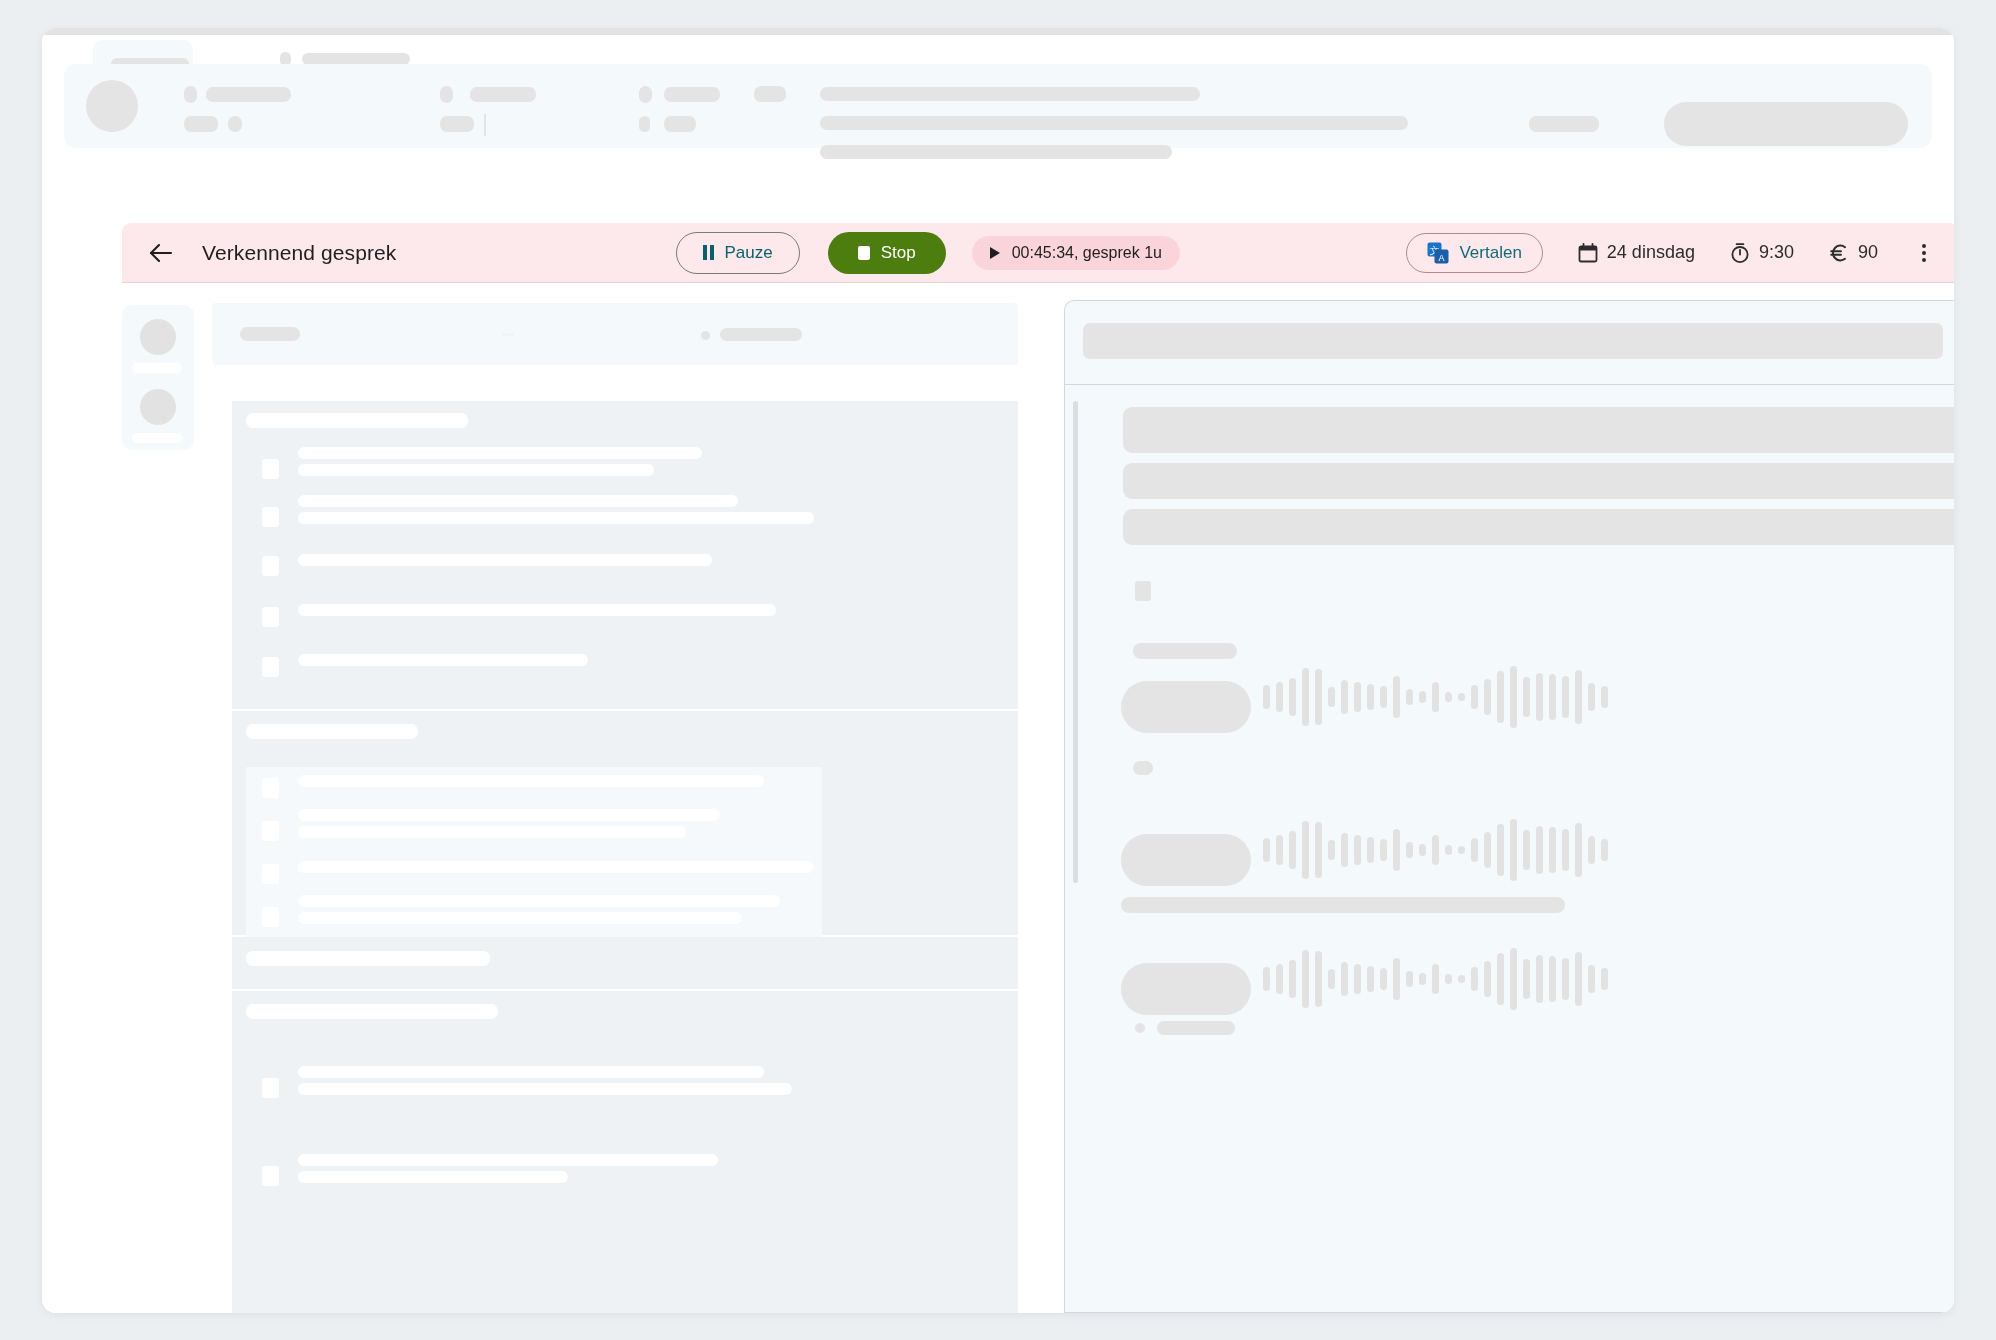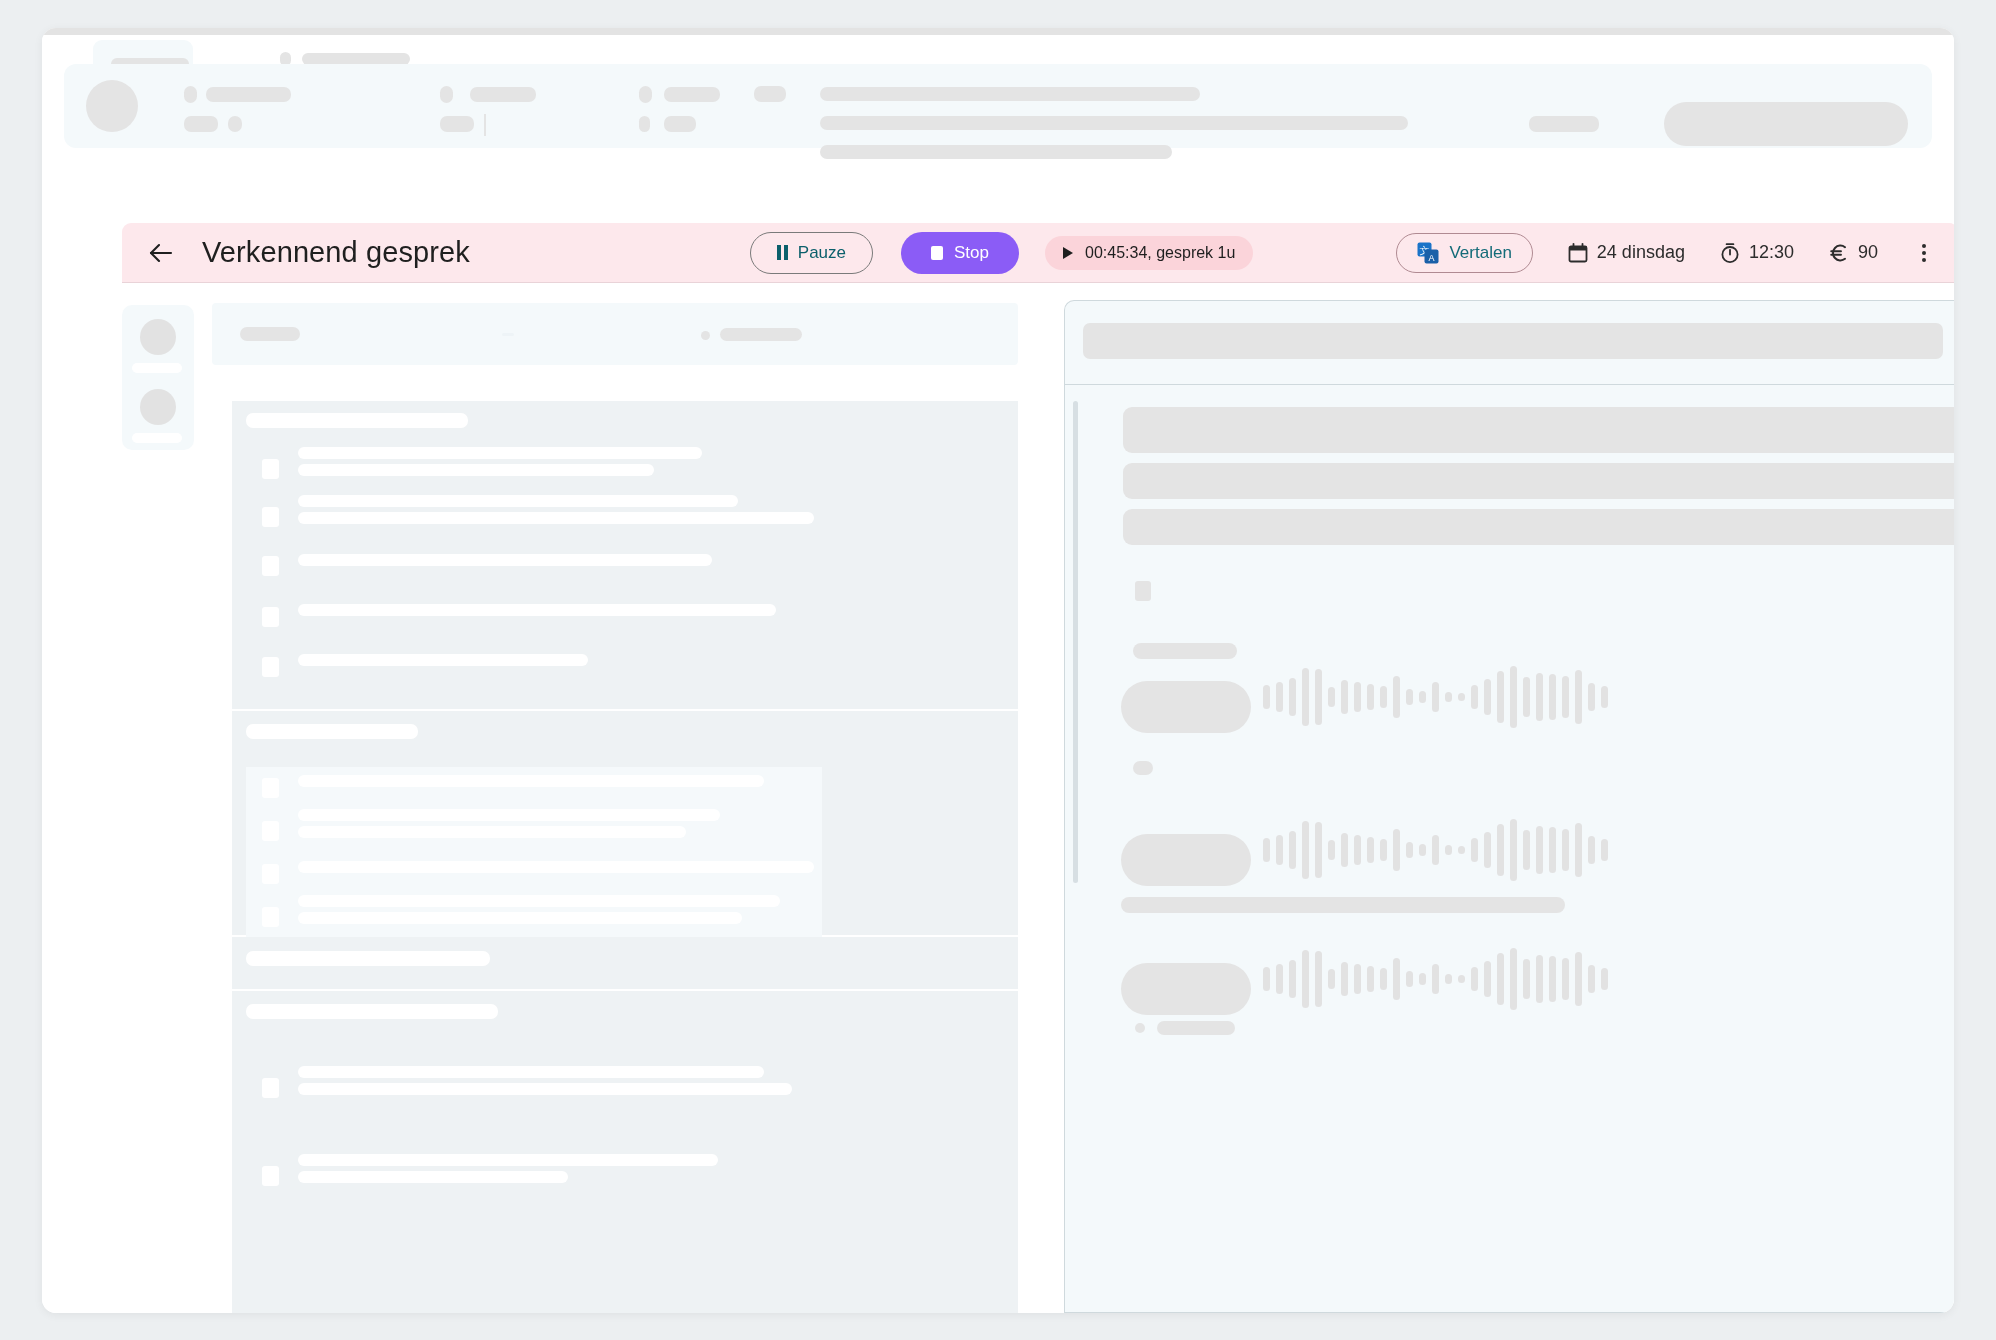--- a/index.html
+++ b/index.html
@@ -112,21 +112,21 @@
     padding: 0 22px;
     border-bottom: 1px solid #e9d3d8;
   }
   .back-arrow {
     width: 34px; height: 34px;
     display: flex; align-items: center; justify-content: center;
     cursor: pointer;
     flex: 0 0 auto;
   }
   .rec-title {
-    font-size: 29px;
+    font-size: 21px;
     color: #1f1f1f;
     margin-left: 24px;
     white-space: nowrap;
     letter-spacing: .1px;
   }
   .spacer-a { width: 280px; flex: 0 0 auto; }
   .btn-pause {
     display: flex; align-items: center; gap: 10px;
     height: 42px;
     padding: 0 26px;
@@ -138,21 +138,21 @@
     font-family: "Liberation Sans", sans-serif;
     cursor: pointer;
     white-space: nowrap;
   }
   .btn-stop {
     display: flex; align-items: center; gap: 11px;
     height: 42px;
     padding: 0 30px;
     border: none;
     border-radius: 22px;
-    background: #8b5cf6;
+    background: #4d7c0f;
     color: #ffffff;
     font-size: 17px;
     font-family: "Liberation Sans", sans-serif;
     cursor: pointer;
     margin-left: 28px;
     white-space: nowrap;
   }
   .stop-square {
     width: 12px; height: 14px;
     background: #ffffff;
@@ -423,21 +423,21 @@
       </div>
 
       <div class="meta-item">
         <span style="display:inline-flex;">
           <svg width="22" height="22" viewBox="0 0 22 22" aria-hidden="true">
             <circle cx="11" cy="12.6" r="7.6" fill="none" stroke="#2c2c2c" stroke-width="1.8"></circle>
             <line x1="11" y1="12.6" x2="11" y2="7.8" stroke="#2c2c2c" stroke-width="1.8" stroke-linecap="round"></line>
             <line x1="7.6" y1="2.2" x2="14.4" y2="2.2" stroke="#2c2c2c" stroke-width="1.8" stroke-linecap="round"></line>
           </svg>
         </span>
-        <span>12:30</span>
+        <span>9:30</span>
       </div>
 
       <div class="meta-item">
         <span style="display:inline-flex;">
           <svg width="22" height="22" viewBox="0 0 22 22" aria-hidden="true">
             <path d="M17 5.2 A7.4 7.4 0 1 0 17 16.8" fill="none" stroke="#2c2c2c" stroke-width="2" stroke-linecap="round"></path>
             <line x1="3.2" y1="9.2" x2="13" y2="9.2" stroke="#2c2c2c" stroke-width="1.9" stroke-linecap="round"></line>
             <line x1="3.2" y1="12.8" x2="13" y2="12.8" stroke="#2c2c2c" stroke-width="1.9" stroke-linecap="round"></line>
           </svg>
         </span>

